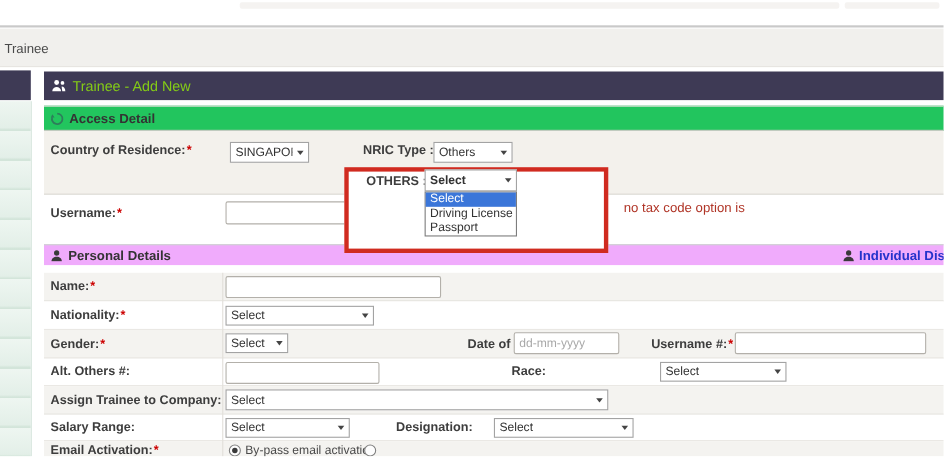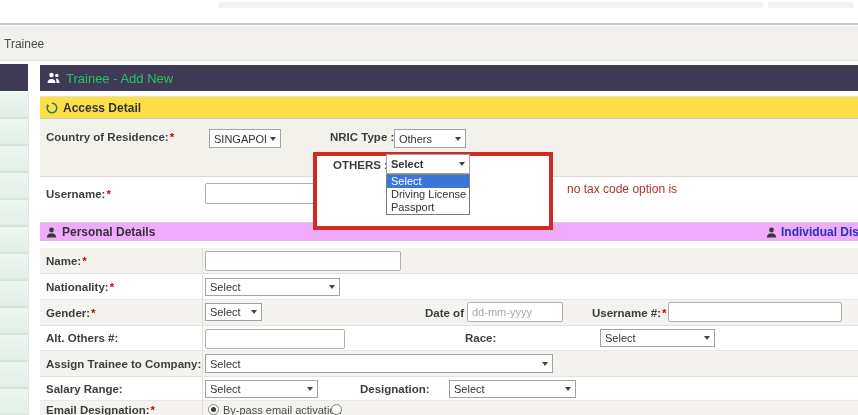--- a/index.html
+++ b/index.html
@@ -8,26 +8,26 @@
   
   .sm{position:absolute;background:#b6ab9d;opacity:.14;border-radius:2px;}
   .topline{position:absolute;left:0;top:23px;width:858px;height:2px;background:#c9c9c9;}
   .crumbbar{position:absolute;left:0;top:26px;width:858px;height:34px;background:#f1f0ed;border-bottom:1px solid #e7e5e1;text-align:right;}
   .crumb{position:absolute;left:4px;top:11px;font-size:12px;color:#4a4a4a;cursor:pointer;}
   
   .sbdark{position:absolute;left:0;top:64px;width:28px;height:27px;background:#3e3a55;}
   .sbmenu{position:absolute;left:0;top:92px;width:28px;height:323px;border-right:1px solid #d9e7df;
           background:repeating-linear-gradient(to bottom,#eef6f1 0px,#e3efe8 24px,#d3e5da 26px,#d3e5da 27px);}
   
-  .mainhdr{position:absolute;left:40px;top:65px;width:818px;height:26px;background:#3e3a55;color:#22c55e;
+  .mainhdr{position:absolute;left:40px;top:65px;width:818px;height:26px;background:#3e3a55;color:#84cc16;
            display:flex;align-items:center;gap:6px;padding-left:7px;box-sizing:border-box;font-size:13px;}
   
   .sec{position:absolute;left:40px;width:818px;display:flex;align-items:center;gap:5px;
        box-sizing:border-box;padding-left:6px;}
-  .secA{top:96px;height:23px;background:#fde047;border-top:1px solid #e2e0db;border-bottom:1px solid #c9c7c2;}
+  .secA{top:96px;height:23px;background:#22c55e;border-top:1px solid #e2e0db;border-bottom:1px solid #c9c7c2;}
   .secP{top:222px;height:19px;background:#f0abfc;border-top:1px solid #ccd5cf;}
   .sec .t{font-size:12px;font-weight:bold;color:#333;}
   .plink{position:absolute;left:726px;top:2px;display:flex;align-items:center;gap:4px;cursor:pointer;}
   .plink .lt{font-size:12px;font-weight:bold;color:#2433cb;white-space:nowrap;}
   
   .row{position:absolute;left:40px;width:818px;box-sizing:border-box;}
   .band{top:119px;height:58px;background:#f3f1ec;border-bottom:1px solid #dcdad5;}
   .rA{background:#f4f3f0;border-bottom:1px solid #e3e1dc;}
   .rB{background:#fff;border-bottom:1px solid #eae8e4;}
   .vdiv{position:absolute;left:202px;top:248px;width:1px;height:167px;background:#e1dfda;z-index:1;}
@@ -195,20 +195,20 @@
   <div class="sel" style="left:205px;top:380px;width:113px;height:18px">
     <span class="txt">Select</span>
       <span class="arr"></span>
   </div>
   <span class="lbl" style="left:360px;top:383px">Designation:</span>
   <div class="sel" style="left:449px;top:380px;width:127px;height:18px">
     <span class="txt">Select</span>
       <span class="arr"></span>
   </div>
 
-  <span class="lbl" style="left:46px;top:404px"><span>Email Designation:</span><span class="req">*</span></span>
+  <span class="lbl" style="left:46px;top:404px"><span>Email Activation:</span><span class="req">*</span></span>
   <span class="radio on" style="left:208px;top:404px">
       <span class="dot"></span>
     </span>
   <span class="rlabel" style="left:223px;top:404px">By-pass email activation</span>
   <span class="radio" style="left:331px;top:404px"></span>
 
 </div>
 
 </body></html>

